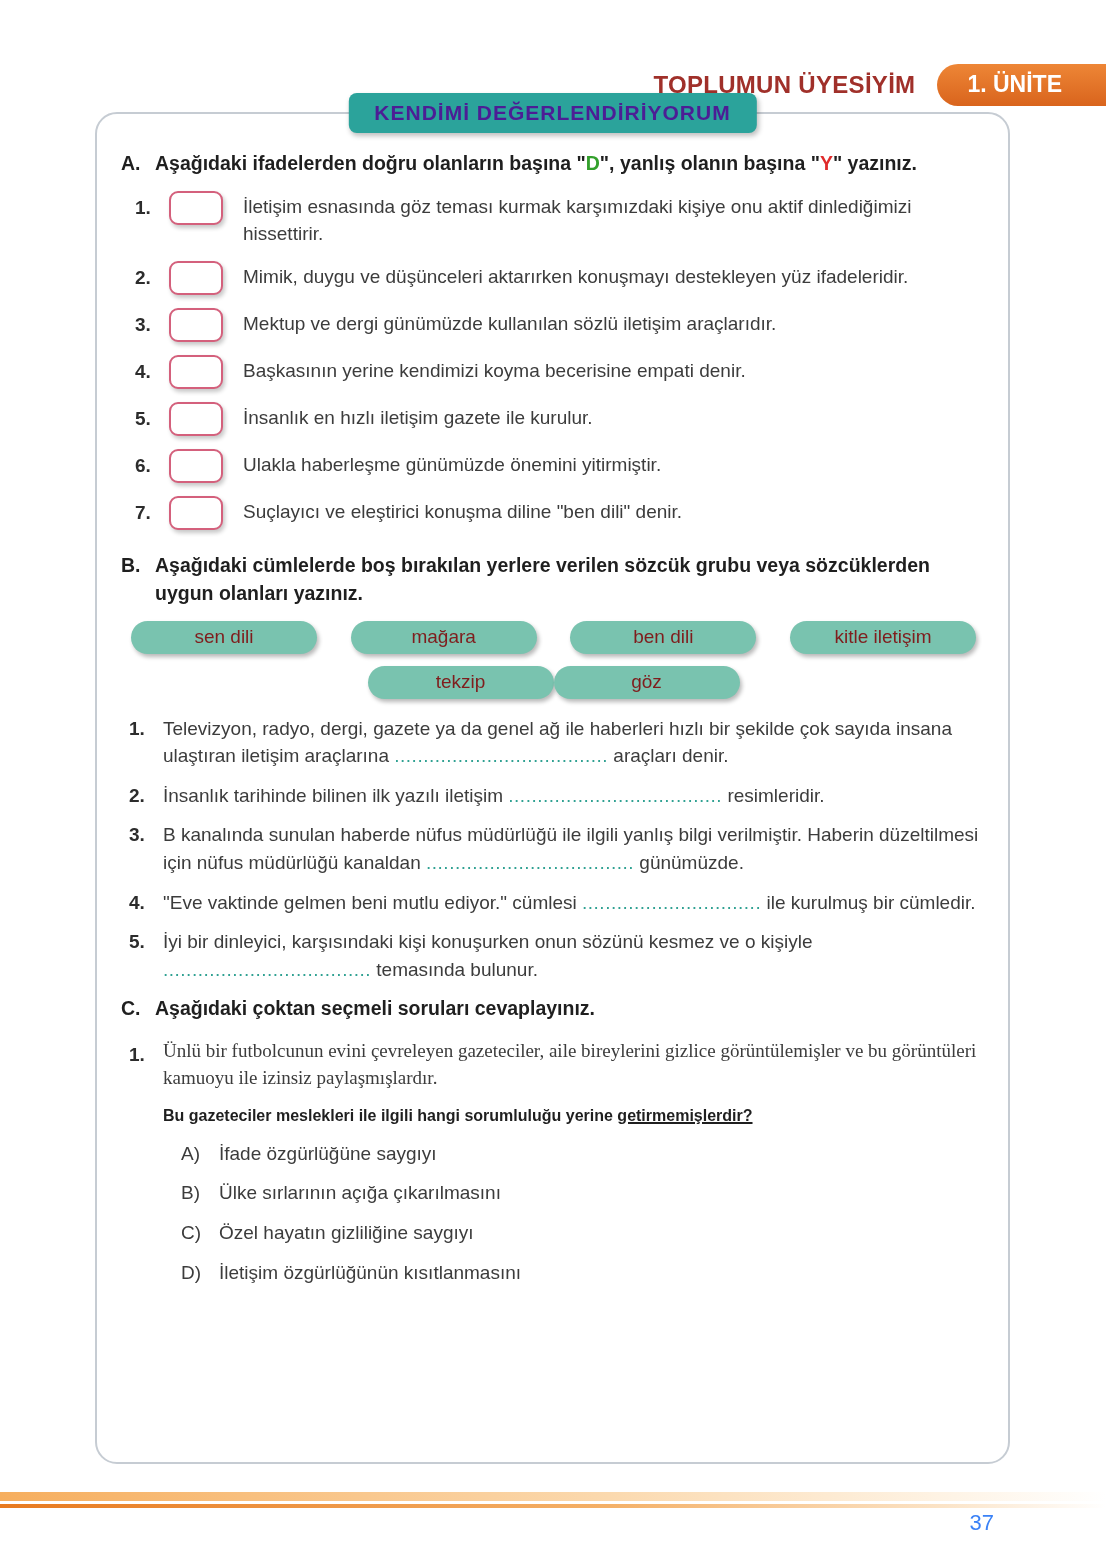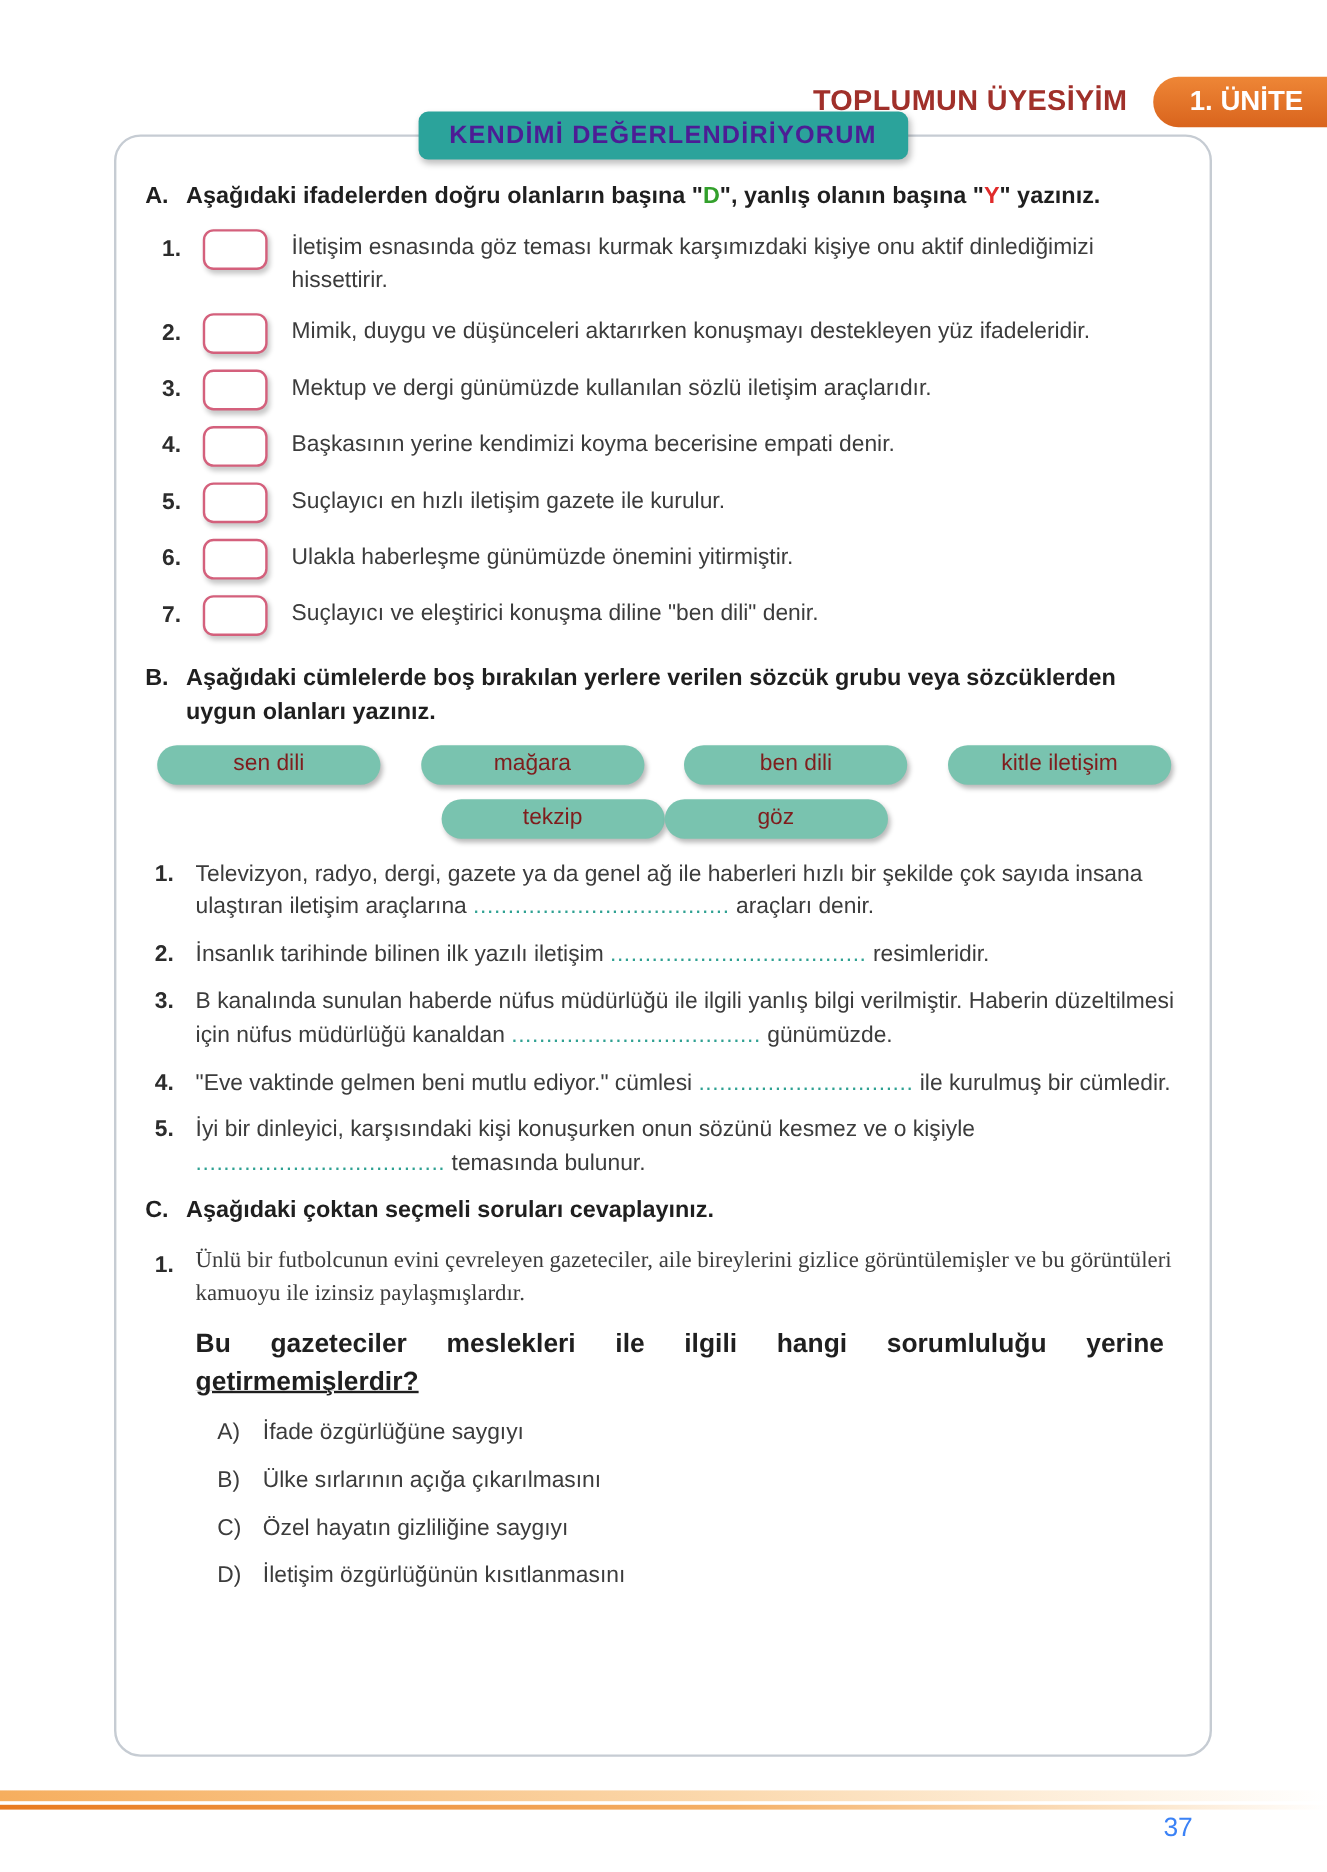--- a/index.html
+++ b/index.html
@@ -18,21 +18,21 @@
     position: absolute; top: 52px; right: 0;
     display: flex; align-items: center; margin-top: 12px;
   }
   .chapter-title {
     color: #a0302a; font-weight: bold; font-size: 24px;
     letter-spacing: .3px; margin-right: 22px;
   }
   .unit-badge {
     background: linear-gradient(#ee8636, #d9641d);
     color: #fff; font-weight: bold; font-size: 23px;
-    padding: 7px 20px 8px 30px;
+    padding: 7px 44px 8px 30px;
     border-radius: 21px 0 0 21px;
   }
 
   
   .content-box {
     position: absolute; top: 112px; left: 95px;
     width: 915px; height: 1352px;
     border: 2px solid #c6ccd3; border-radius: 22px;
     background: #fff;
   }
@@ -91,21 +91,21 @@
   .b-item .item-text { flex: 1; }
   .blank { color: #2fa192; letter-spacing: .5px; }
 
   
   .c-question {
     display: flex; align-items: flex-start;
     margin: 2px 0 12px 8px; line-height: 1.45; font-size: 19px;
   }
   .c-question .item-text { flex: 1; font-family: Liberation Serif, serif; }
   .stem {
-    margin: 0 10px 14px 42px; font-weight: bold; font-size: 22px;
+    margin: 0 10px 14px 42px; font-weight: bold; font-size: 16px;
     color: #1f1f1f; line-height: 1.45; text-align: justify;
   }
   .stem-underline { text-decoration: underline; text-decoration-thickness: 2px; }
   .option {
     display: flex; margin: 0 0 13px 60px;
     font-size: 19px; line-height: 1.4; cursor: default;
   }
   .opt-letter { width: 38px; flex-shrink: 0; }
   .opt-text { flex: 1; }
 
@@ -159,21 +159,21 @@
         <div class="item-text">Mektup ve dergi günümüzde kullanılan sözlü iletişim araçlarıdır.</div>
       </div>
       <div class="a-item">
         <span class="item-num">4.</span>
         <span class="answer-box"></span>
         <div class="item-text">Başkasının yerine kendimizi koyma becerisine empati denir.</div>
       </div>
       <div class="a-item">
         <span class="item-num">5.</span>
         <span class="answer-box"></span>
-        <div class="item-text">Suçlayıcı en hızlı iletişim gazete ile kurulur.</div>
+        <div class="item-text">İnsanlık en hızlı iletişim gazete ile kurulur.</div>
       </div>
       <div class="a-item">
         <span class="item-num">6.</span>
         <span class="answer-box"></span>
         <div class="item-text">Ulakla haberleşme günümüzde önemini yitirmiştir.</div>
       </div>
       <div class="a-item">
         <span class="item-num">7.</span>
         <span class="answer-box"></span>
         <div class="item-text">Suçlayıcı ve eleştirici konuşma diline "ben dili" denir.</div>

